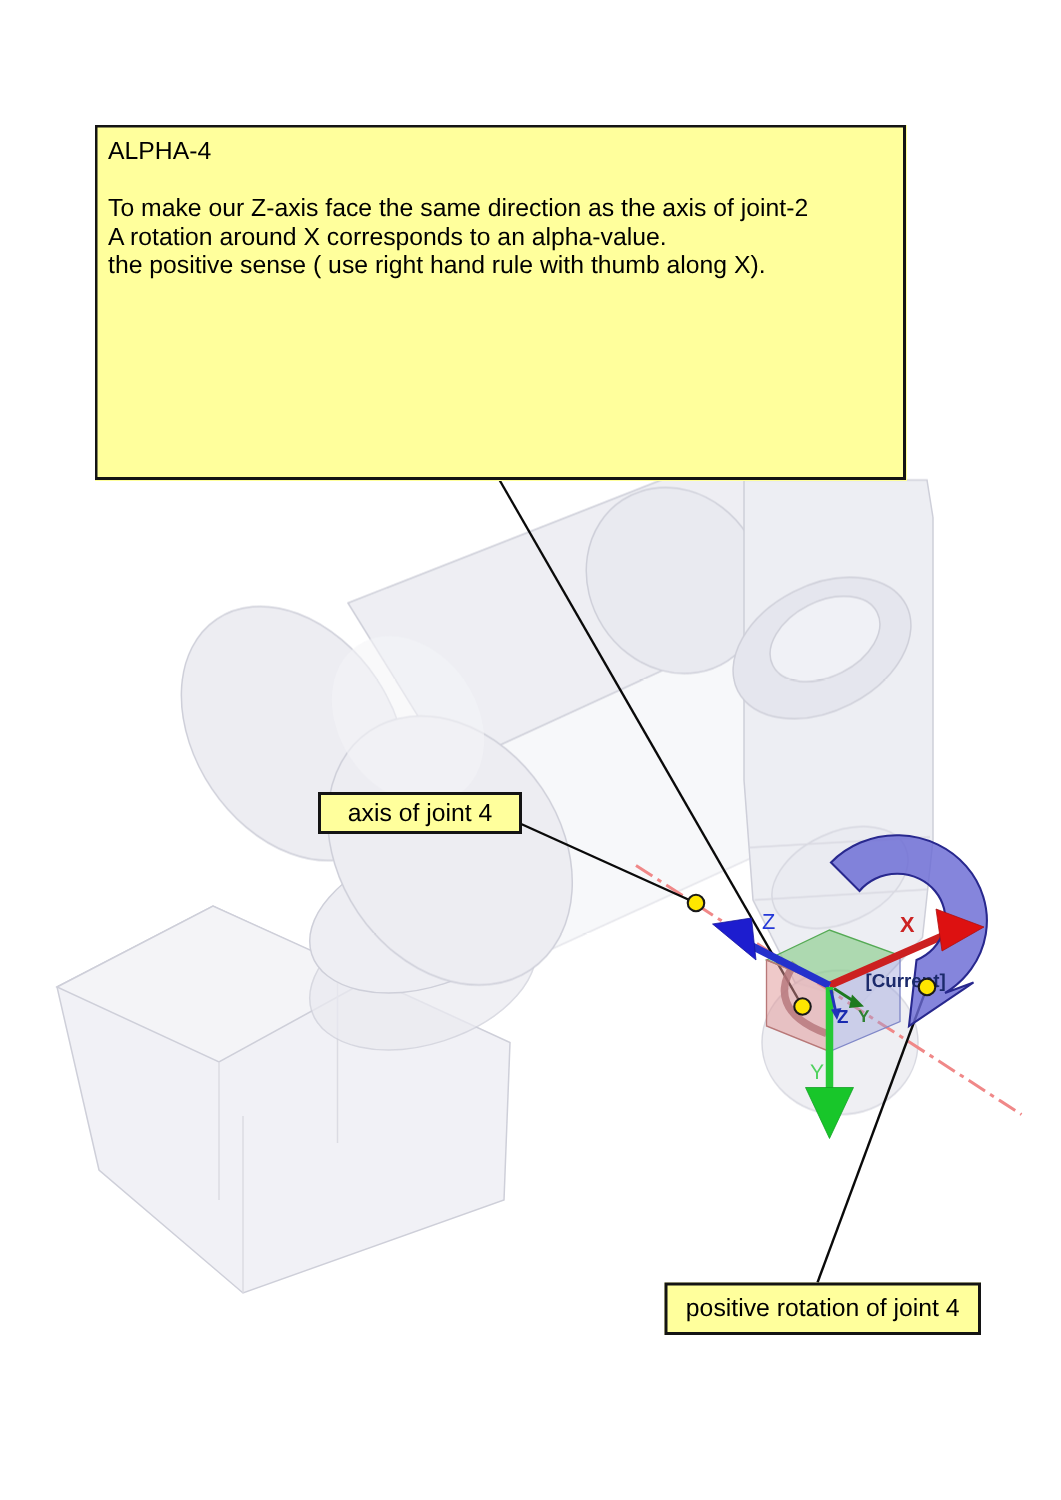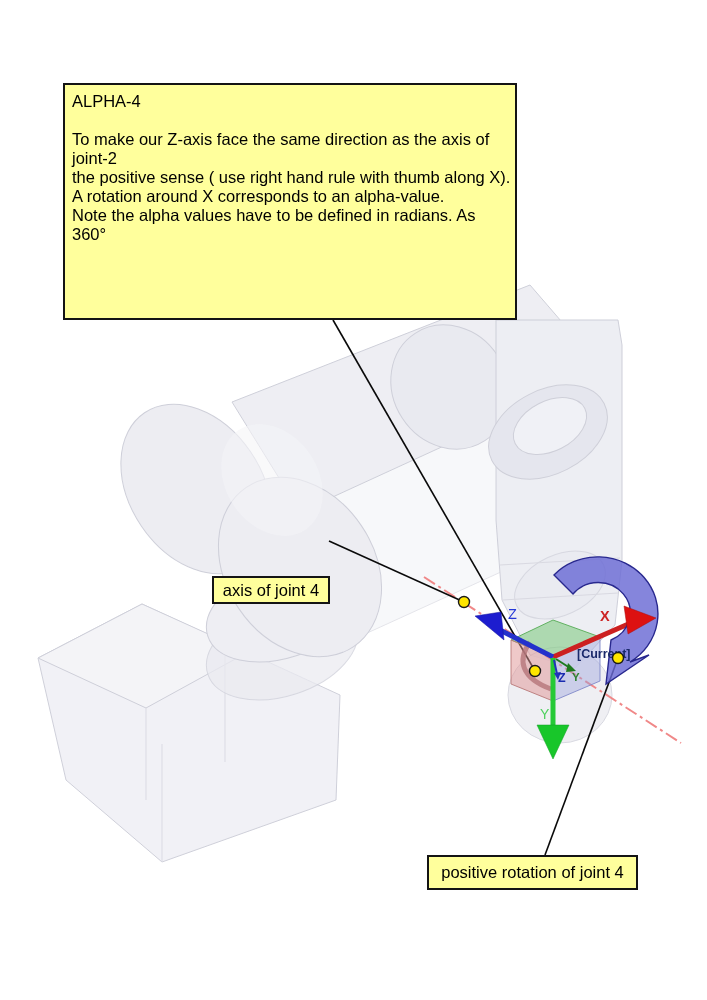--- a/index.html
+++ b/index.html
@@ -2,36 +2,36 @@
 <html><head>
 <meta charset="utf-8">
 <style>
   html,body{margin:0;padding:0;background:#888;}
   .stage{
     position:relative;width:707px;height:1000px;background:#ffffff;
     font-family:"Liberation Sans","DejaVu Sans",sans-serif;overflow:hidden;
   }
   .stage svg{position:absolute;left:0;top:0;}
   .notebox{
-    position:absolute;left:63px;top:83px;width:454px;height:237px;
+    position:absolute;left:63px;top:83px;width:541px;height:237px;
     box-sizing:border-box;border:2px solid #141414;background:#ffff9c;
     padding:7px 4px 0 7px;z-index:5;
   }
   .notebox .line{
     font-size:16.5px;line-height:19px;min-height:19px;color:#000;
     white-space:pre-wrap;
   }
   .callout{
     position:absolute;box-sizing:border-box;border:2px solid #141414;
     background:#ffff9c;color:#000;font-size:16.5px;
     display:flex;align-items:center;justify-content:center;
     white-space:nowrap;z-index:5;
   }
-  .callout.axis{left:212px;top:528px;width:118px;height:28px;margin-top:48px;}
-  .callout.rot{left:427px;top:855px;width:211px;height:35px;}
+  .callout.axis{left:212px;top:528px;width:136px;height:28px;}
+  .callout.rot{left:443px;top:855px;width:211px;height:35px;}
 </style>
 </head>
 <body>
 
 <div class="stage">
 
   <svg width="707" height="1000" viewBox="0 0 707 1000">
 
     <g fill="#eeeef3" stroke="#c9cad5" stroke-width="1" opacity="0.9">
 
@@ -107,23 +107,22 @@
       <circle cx="464" cy="602" r="5.5"></circle>
       <circle cx="535" cy="671" r="5.5"></circle>
       <circle cx="618" cy="658" r="5.5"></circle>
     </g>
   </svg>
 
   <div class="notebox">
     <div class="line">ALPHA-4</div>
     <div class="line"></div>
     <div class="line">To make our Z-axis face the same direction as the axis of joint-2</div>
+    <div class="line">A rotation around X corresponds to an alpha-value.</div>
     <div class="line">the positive sense ( use right hand rule with thumb along X).</div>
-    <div class="line">A rotation around X corresponds to an alpha-value.</div>
-    <div class="line">Note the alpha values have to be defined in radians. As 360°</div>
     <div class="line"></div>
   </div>
 
   <div class="callout axis">
     <span>axis of joint 4</span>
   </div>
   <div class="callout rot">
     <span>positive rotation of joint 4</span>
   </div>
 

